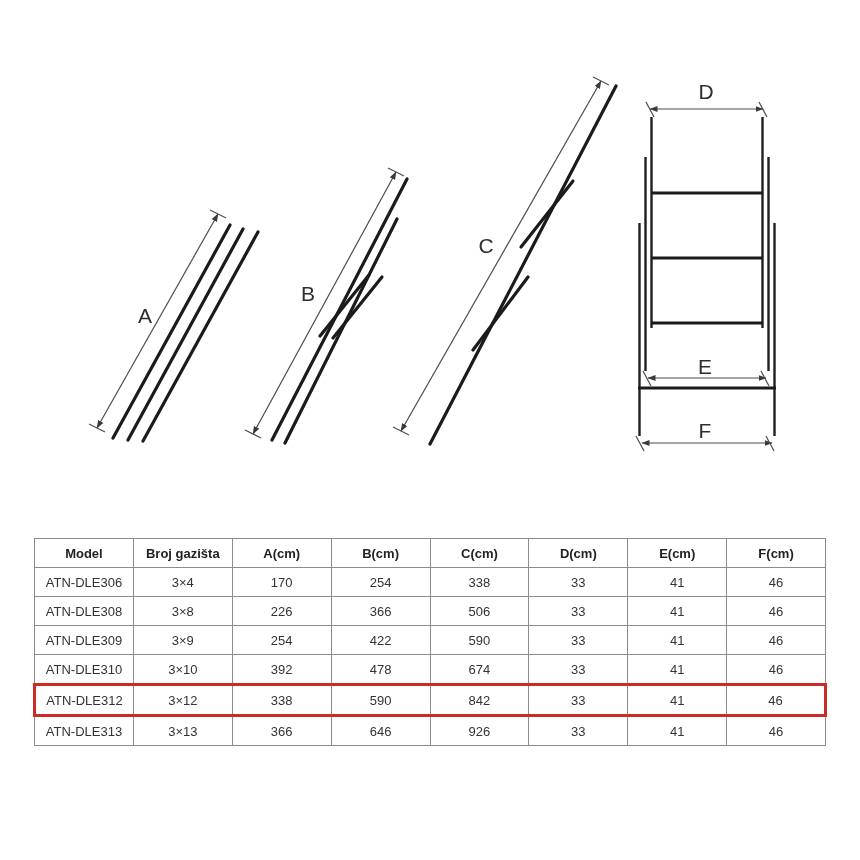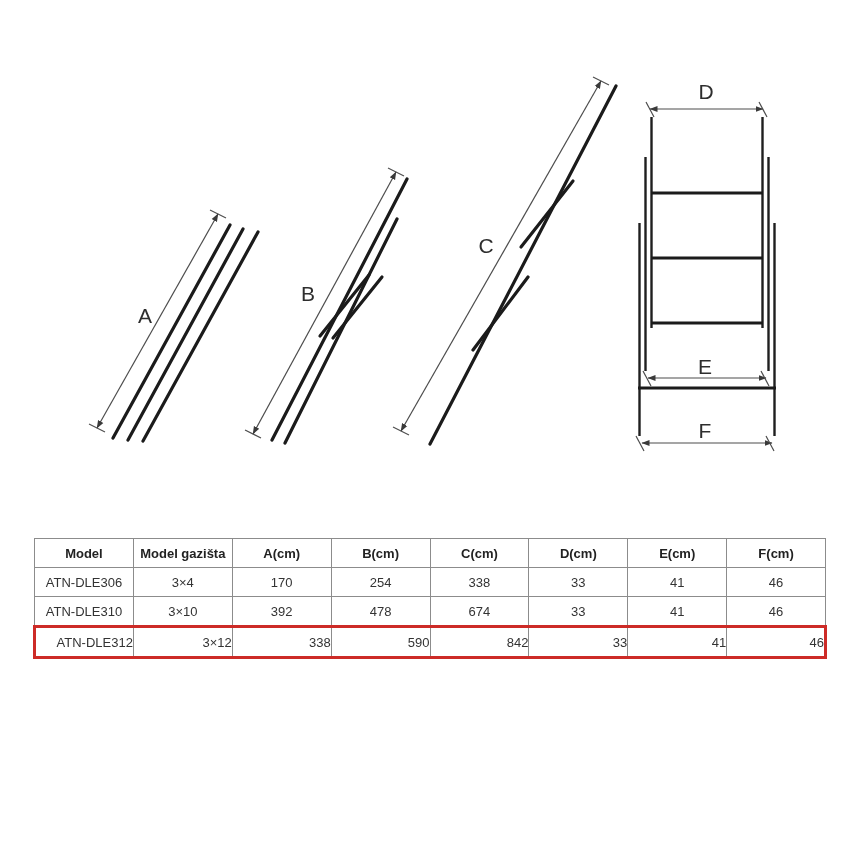--- a/index.html
+++ b/index.html
@@ -51,21 +51,20 @@
     font-weight: bold;
     color: #222222;
   }
   table.spec td {
     font-weight: normal;
     color: #333333;
   }
   tr.highlight td {
     border-top: 3px solid var(--hl, #cd2b27);
     border-bottom: 3px solid var(--hl, #cd2b27);
-    text-align: right;
   }
   tr.highlight td:first-child {
     border-left: 3px solid var(--hl, #cd2b27);
   }
   tr.highlight td:last-child {
     border-right: 3px solid var(--hl, #cd2b27);
   }
 </style>
 </head>
 <body>
@@ -153,56 +152,86 @@
       <line x1="636" y1="436" x2="644" y2="451"></line>
       <line x1="766" y1="436" x2="774" y2="451"></line>
     </g>
     <text x="705" y="438" text-anchor="middle">F</text>
   </svg>
 
   <table class="spec">
     <thead>
       <tr>
         <th>Model</th>
-        <th>Model gazišta</th>
+        <th>Broj gazišta</th>
         <th>A(cm)</th>
         <th>B(cm)</th>
         <th>C(cm)</th>
         <th>D(cm)</th>
         <th>E(cm)</th>
         <th>F(cm)</th>
       </tr>
     </thead>
     <tbody>
         <tr>
           <td>ATN-DLE306</td>
           <td>3×4</td>
           <td>170</td>
           <td>254</td>
           <td>338</td>
           <td>33</td>
           <td>41</td>
           <td>46</td>
         </tr>
         <tr>
+          <td>ATN-DLE308</td>
+          <td>3×8</td>
+          <td>226</td>
+          <td>366</td>
+          <td>506</td>
+          <td>33</td>
+          <td>41</td>
+          <td>46</td>
+        </tr>
+        <tr>
+          <td>ATN-DLE309</td>
+          <td>3×9</td>
+          <td>254</td>
+          <td>422</td>
+          <td>590</td>
+          <td>33</td>
+          <td>41</td>
+          <td>46</td>
+        </tr>
+        <tr>
           <td>ATN-DLE310</td>
           <td>3×10</td>
           <td>392</td>
           <td>478</td>
           <td>674</td>
           <td>33</td>
           <td>41</td>
           <td>46</td>
         </tr>
         <tr class="highlight">
           <td>ATN-DLE312</td>
           <td>3×12</td>
           <td>338</td>
           <td>590</td>
           <td>842</td>
           <td>33</td>
           <td>41</td>
           <td>46</td>
         </tr>
+        <tr>
+          <td>ATN-DLE313</td>
+          <td>3×13</td>
+          <td>366</td>
+          <td>646</td>
+          <td>926</td>
+          <td>33</td>
+          <td>41</td>
+          <td>46</td>
+        </tr>
       </tbody>
   </table>
 
 </div>
 
 </body></html>

